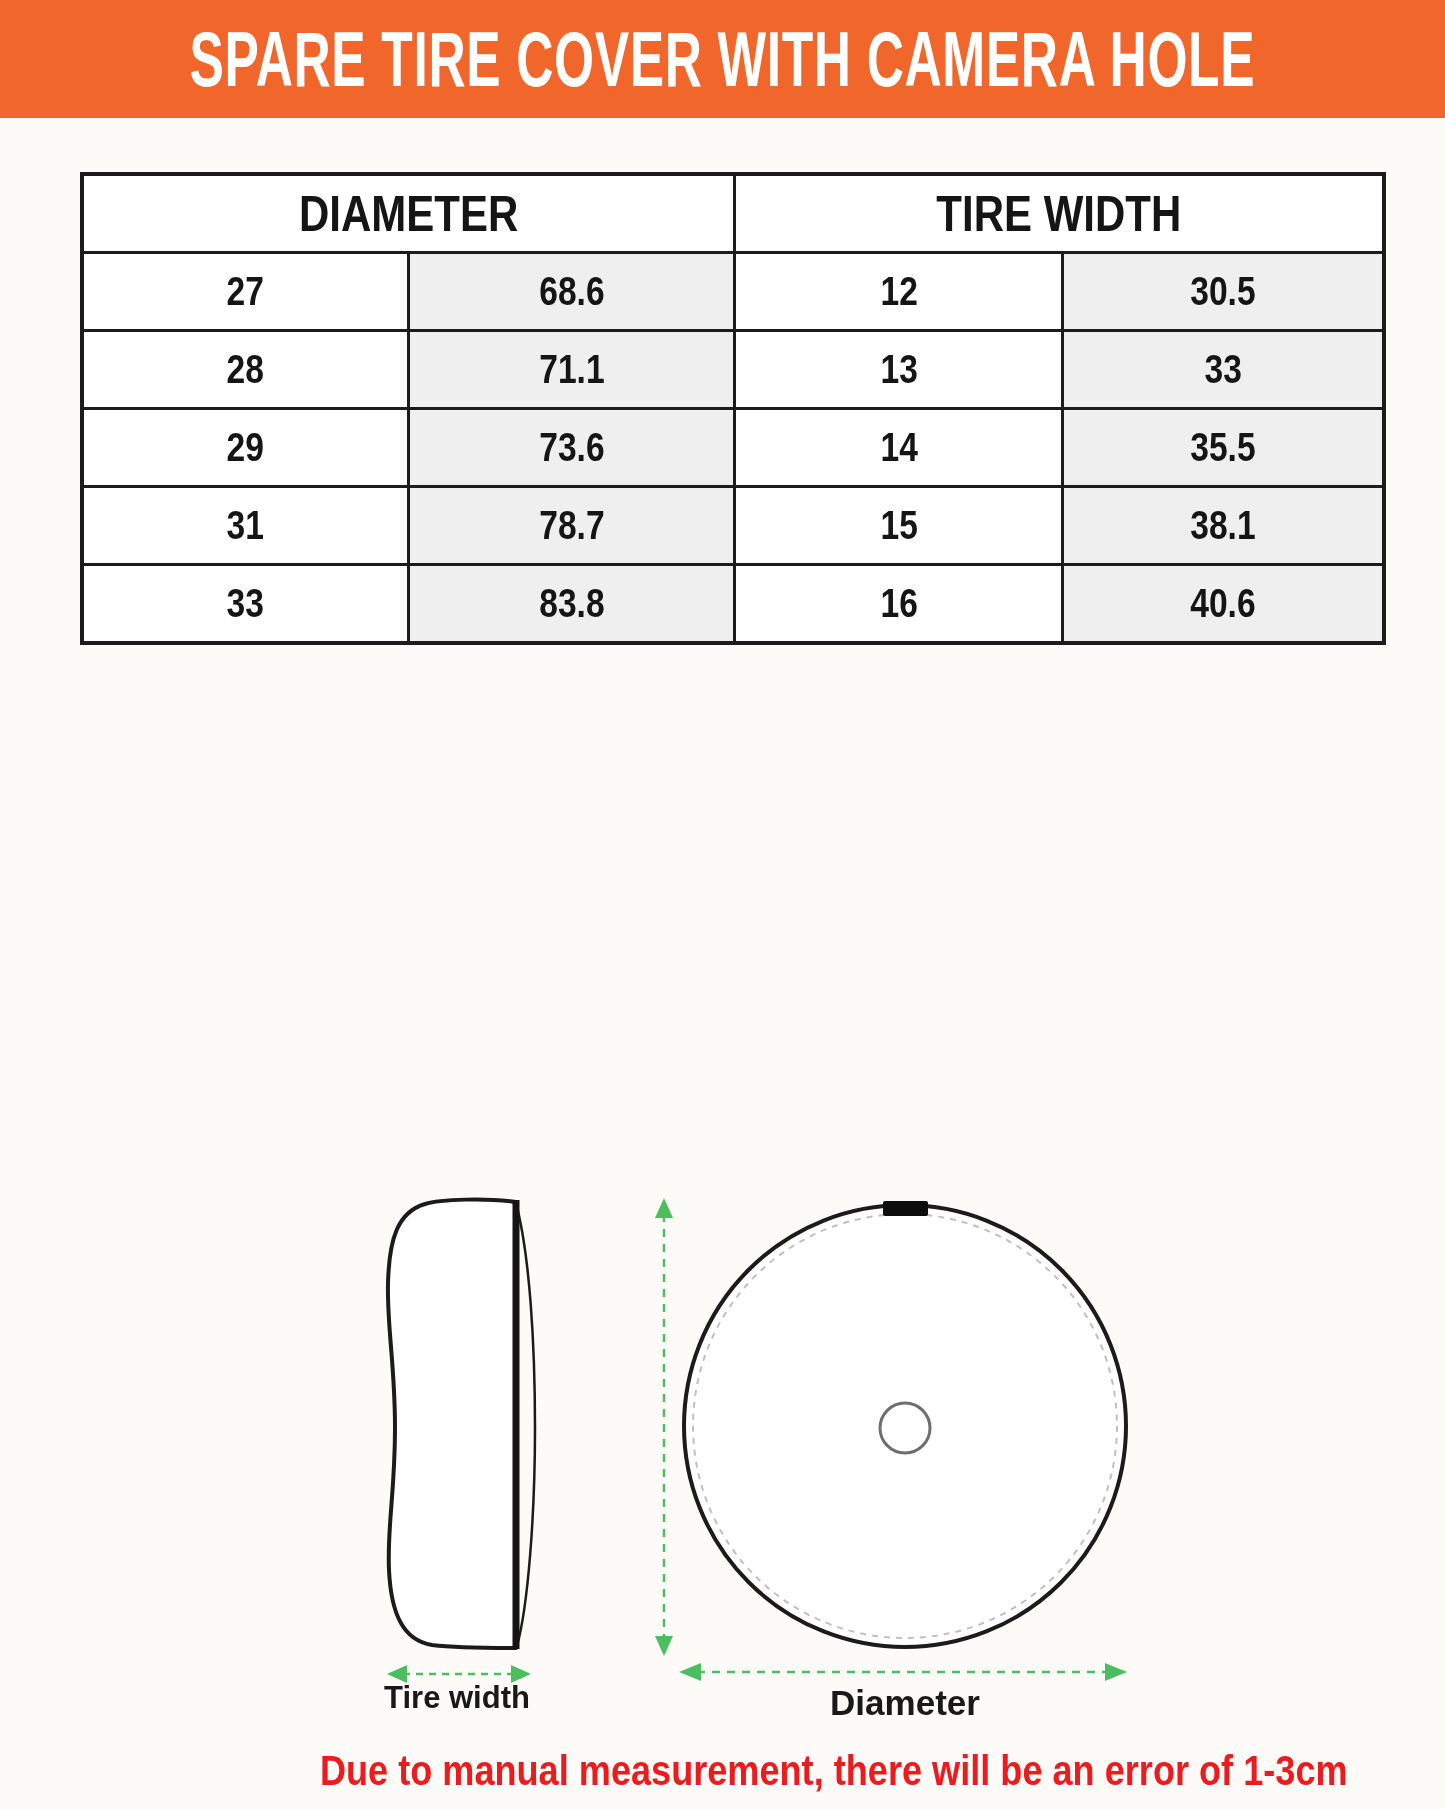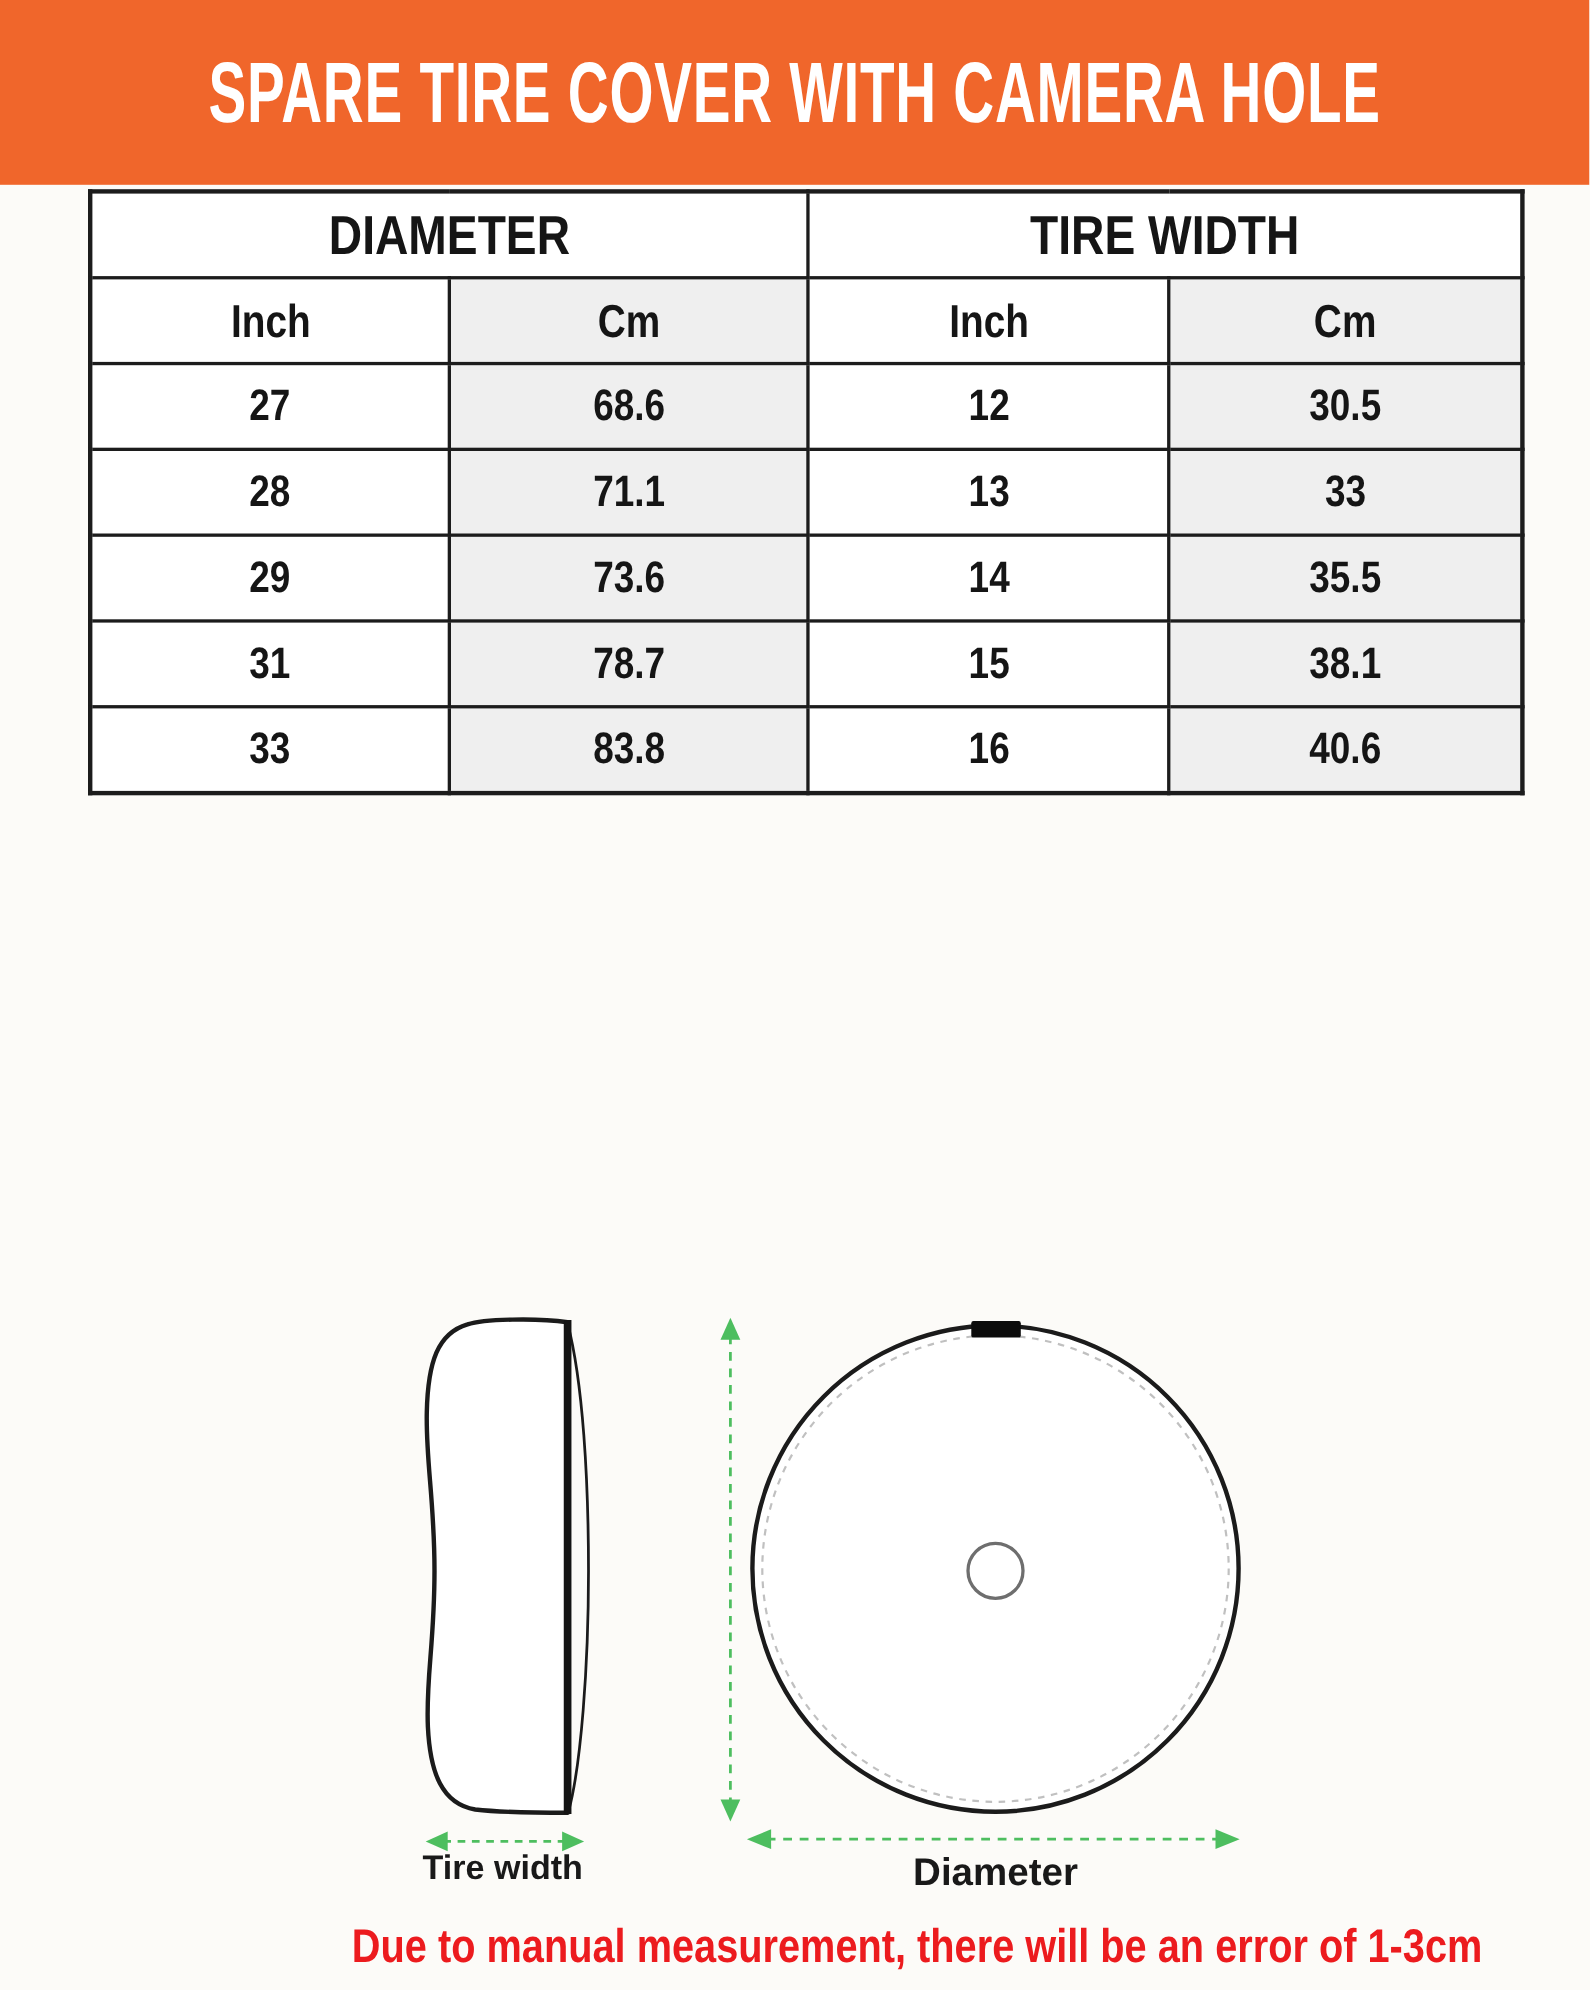--- a/index.html
+++ b/index.html
@@ -7,21 +7,21 @@
     width:1445px; height:1809px;
     position:relative;
     background:#FCFBF8;
     font-family:"Liberation Sans", sans-serif;
     overflow:hidden;
   }
   .cond { display:inline-block; transform:scaleX(0.84); transform-origin:center; white-space:nowrap; }
 
   
   .banner {
-    position:absolute; left:0; top:0; width:1445px; height:168px;
+    position:absolute; left:0; top:0; width:1445px; height:118px;
     background:#F0662B;
     display:flex; align-items:center; justify-content:center;
   }
   .banner-title {
     color:#FFFFFF; font-size:78px; font-weight:900; letter-spacing:1px;
     transform:scaleX(0.66); transform-origin:center; white-space:nowrap;
   }
 
   
   table.size-table {
@@ -74,26 +74,20 @@
   <colgroup>
     <col style="width:326px">
       <col style="width:325px">
       <col style="width:327px">
       <col style="width:320px">
   </colgroup>
   <tbody>
       <tr class="group-row">
     <th colspan="2"><span class="cond">DIAMETER</span></th>
     <th colspan="2"><span class="cond">TIRE WIDTH</span></th>
-  </tr>
-  <tr class="sub-row">
-    <th><span class="cond">Inch</span></th>
-    <th class="gray"><span class="cond">Cm</span></th>
-    <th><span class="cond">Inch</span></th>
-    <th class="gray"><span class="cond">Cm</span></th>
   </tr>
   <tr>
     <td><span class="cond">27</span></td>
     <td class="gray"><span class="cond">68.6</span></td>
     <td><span class="cond">12</span></td>
     <td class="gray"><span class="cond">30.5</span></td>
   </tr>
   <tr>
     <td><span class="cond">28</span></td>
     <td class="gray"><span class="cond">71.1</span></td>

